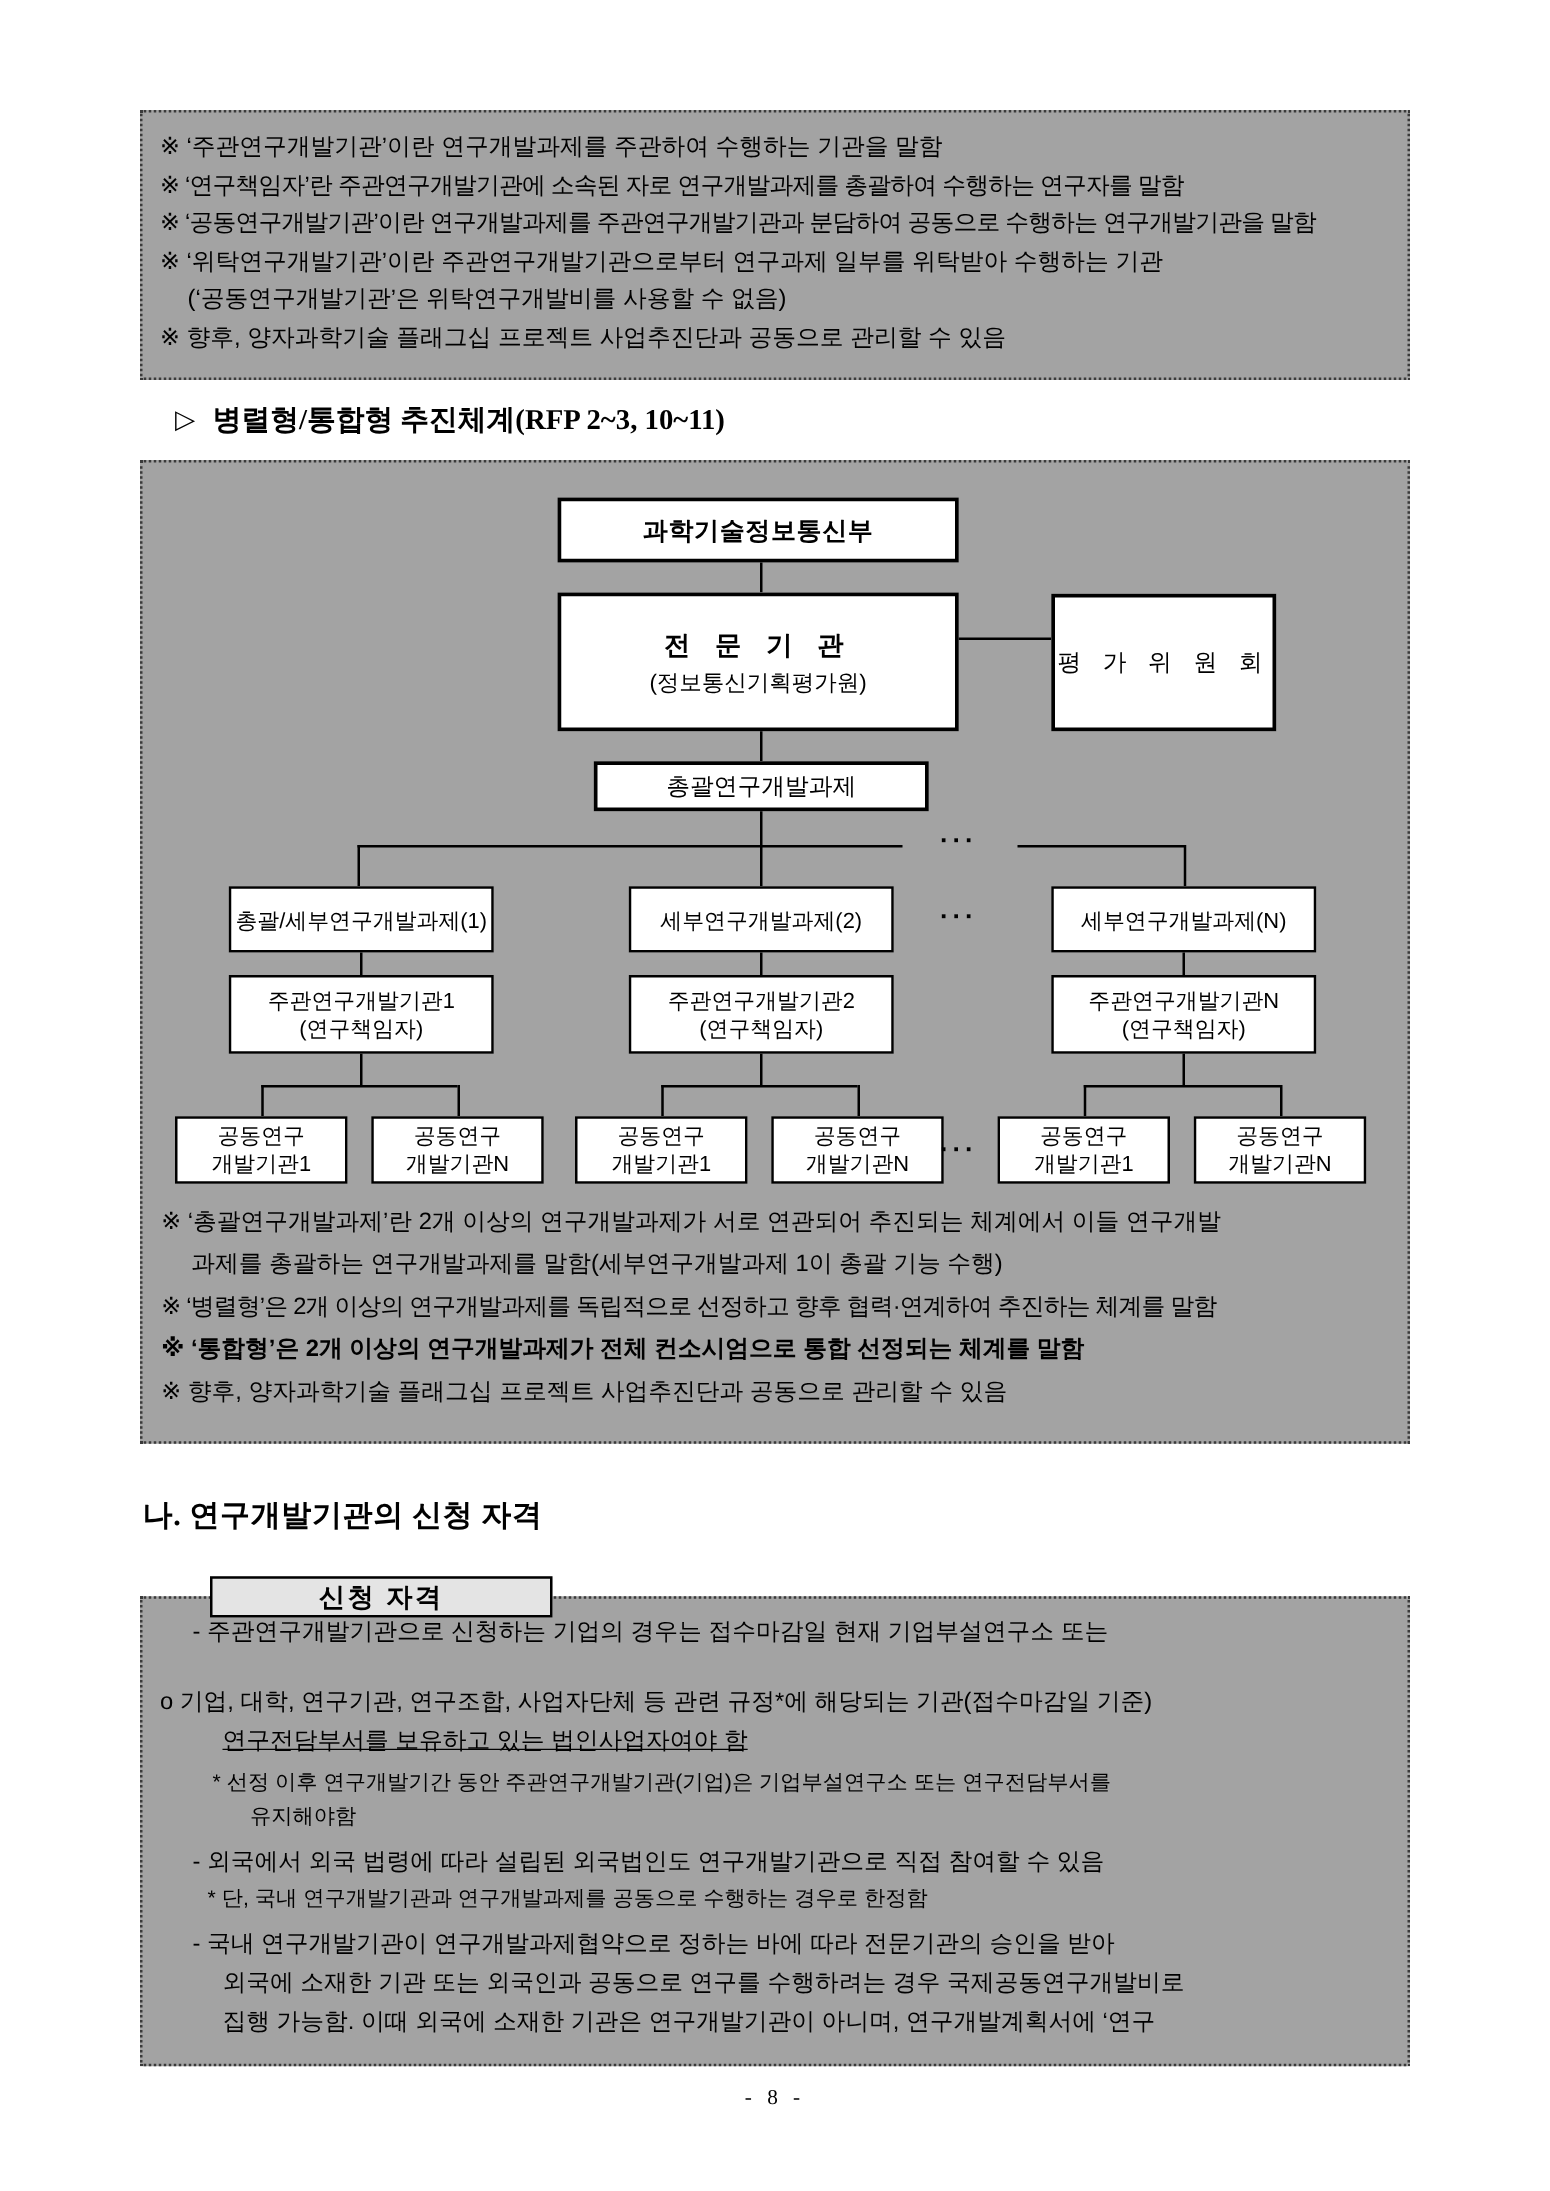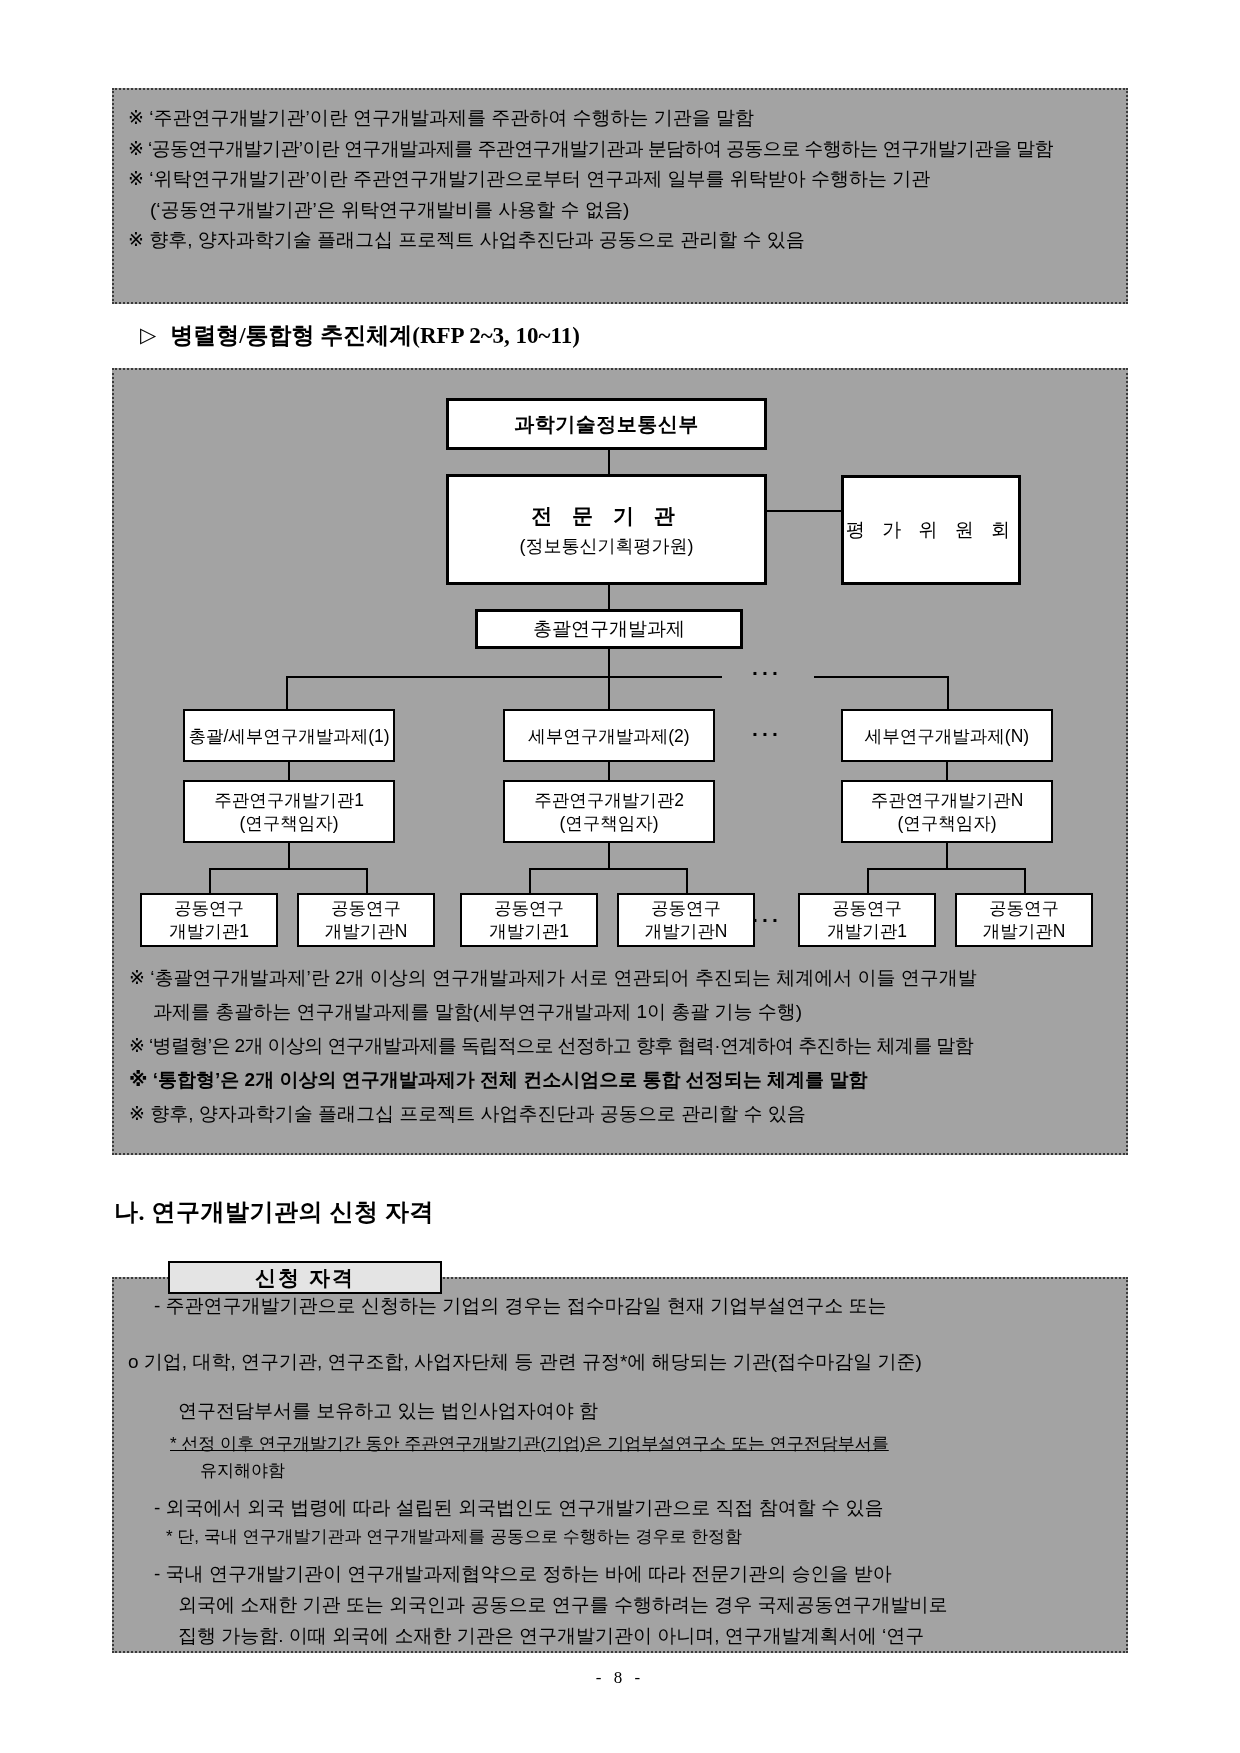--- a/index.html
+++ b/index.html
@@ -54,39 +54,40 @@
 
   
   #label-eligibility{position:absolute;left:168px;top:1261px;width:274px;height:33px;z-index:2;
     background:#e4e4e4;border:2px solid #000;box-sizing:border-box;
     display:flex;align-items:center;justify-content:center;
     font-size:21px;font-weight:bold;letter-spacing:2px;}
   .elig-line{font-size:19px;line-height:26px;white-space:nowrap;}
   .elig-line.small{font-size:17px;line-height:24px;}
   .el0{margin-top:30px;padding-left:14px;}
   .el1{margin-top:14px;padding-left:40px;}
-  .el2{margin-top:23px;padding-left:64px;}
-  .el3{margin-top:8px;padding-left:56px;text-decoration:underline;}
+  .el2{margin-top:5px;padding-left:64px;text-decoration:underline;}
+  .el3{margin-top:8px;padding-left:56px;}
   .el4{margin-top:3px;padding-left:86px;}
   .el5{margin-top:12px;padding-left:40px;}
   .el6{margin-top:4px;padding-left:52px;}
   .el7{margin-top:12px;padding-left:40px;}
   .el8{margin-top:5px;padding-left:64px;}
   .el9{margin-top:5px;padding-left:64px;}
 
   #page-footer{position:absolute;left:0;top:1668px;width:1240px;text-align:center;
     font-size:17px;letter-spacing:4px;font-family:"Liberation Serif","DejaVu Serif",serif;}
 </style>
 </head>
 <body>
 
 <div id="page">
 
   <div id="note-box-top" class="dotted-box">
     <div class="note-line">※ ‘주관연구개발기관’이란 연구개발과제를 주관하여 수행하는 기관을 말함</div>
+    <div class="note-line tight">※ ‘연구책임자’란 주관연구개발기관에 소속된 자로 연구개발과제를 총괄하여 수행하는 연구자를 말함</div>
     <div class="note-line tight">※ ‘공동연구개발기관’이란 연구개발과제를 주관연구개발기관과 분담하여 공동으로 수행하는 연구개발기관을 말함</div>
     <div class="note-line">※ ‘위탁연구개발기관’이란 주관연구개발기관으로부터 연구과제 일부를 위탁받아 수행하는 기관</div>
     <div class="note-line cont">(‘공동연구개발기관’은 위탁연구개발비를 사용할 수 없음)</div>
     <div class="note-line">※ 향후, 양자과학기술 플래그십 프로젝트 사업추진단과 공동으로 관리할 수 있음</div>
   </div>
 
   <div id="heading-parallel" class="serif">
     <span class="marker">▷</span><span>병렬형/통합형 추진체계(RFP 2~3, 10~11)</span>
   </div>
 

